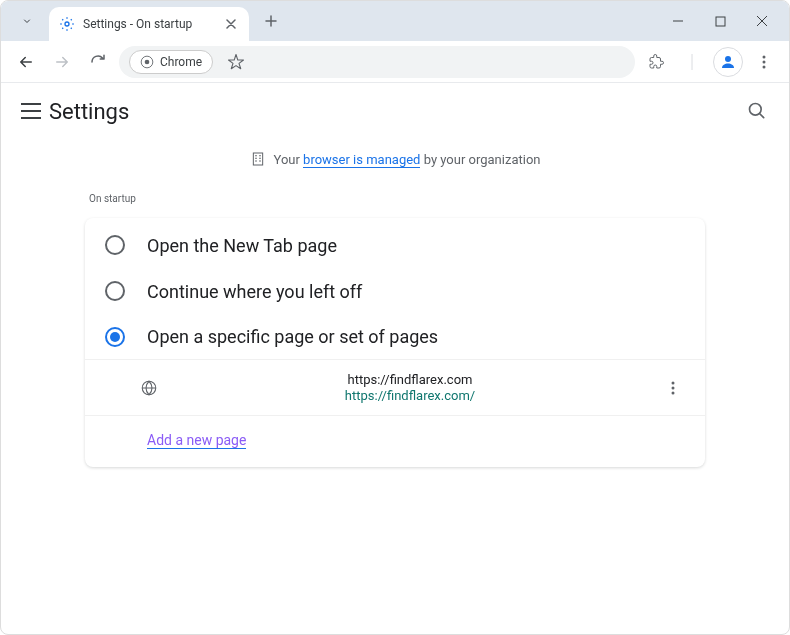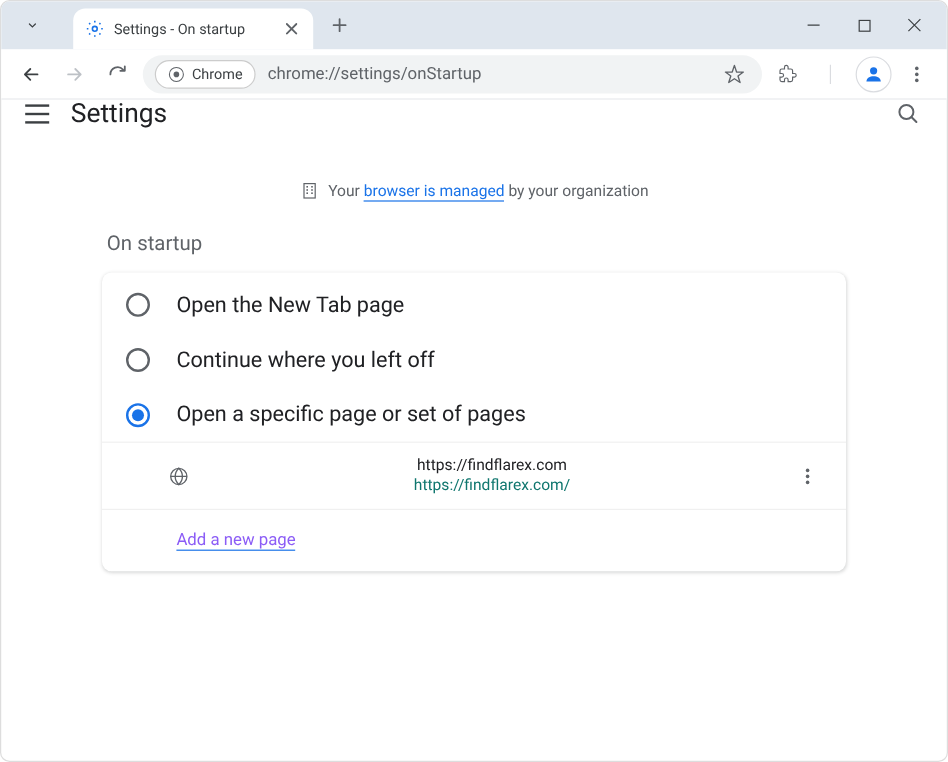--- a/index.html
+++ b/index.html
@@ -1,53 +1,53 @@
 <!DOCTYPE html>
 <html><head>
 <meta charset="utf-8">
 <style>
 * { margin: 0; padding: 0; box-sizing: border-box; font-family: -apple-system, BlinkMacSystemFont, "Segoe UI", Roboto, Arial, sans-serif; }
 body { width: 790px; height: 635px; background: #fff; overflow: hidden; border: 1px solid #ddd; border-radius: 8px; }
 
 
 .titlebar { height: 40px; background: #dfe6ee; display: flex; align-items: center; padding: 0 8px; position: relative; }
 .tab-dropdown { width: 24px; height: 24px; border-radius: 12px; display: flex; align-items: center; justify-content: center; cursor: pointer; margin-left: 6px; }
-.tab { display: flex; align-items: center; background: #fff; border-radius: 10px 10px 0 0; height: 34px; padding: 0 10px; margin-left: 22px; margin-top: 6px; gap: 8px; min-width: 200px; position: relative; }
+.tab { display: flex; align-items: center; background: #fff; border-radius: 10px 10px 0 0; height: 34px; padding: 0 10px; margin-left: 10px; margin-top: 6px; gap: 8px; min-width: 200px; position: relative; }
 .tab-favicon { width: 16px; height: 16px; display: flex; align-items: center; justify-content: center; }
 .tab-title { font-size: 12px; color: #3c4043; flex: 1; white-space: nowrap; overflow: hidden; }
 .tab-close { width: 16px; height: 16px; display: flex; align-items: center; justify-content: center; cursor: pointer; color: #5f6368; }
 .new-tab { width: 28px; height: 28px; display: flex; align-items: center; justify-content: center; cursor: pointer; margin-left: 8px; color: #5f6368; }
 .window-controls { position: absolute; right: 6px; top: 0; display: flex; height: 40px; align-items: center; gap: 0; }
 .win-ctrl { width: 42px; height: 32px; display: flex; align-items: center; justify-content: center; cursor: pointer; color: #3c4043; }
 
 
 .toolbar { height: 42px; background: #fff; display: flex; align-items: center; padding: 0 10px; gap: 6px; border-bottom: 1px solid #e8eaed; }
 .nav-btn { width: 30px; height: 30px; border-radius: 15px; display: flex; align-items: center; justify-content: center; cursor: pointer; color: #5f6368; }
 .nav-btn.disabled { color: #bdc1c6; cursor: default; }
 .omnibox { flex: 1; height: 32px; background: #f1f3f4; border-radius: 16px; display: flex; align-items: center; padding: 0 10px; gap: 10px; }
 .chrome-chip { display: flex; align-items: center; gap: 6px; background: #fff; border: 1px solid #ccc; border-radius: 12px; height: 24px; padding: 0 10px; font-size: 12px; color: #3c4043; }
 .omnibox-url { font-size: 14px; color: #5f6368; flex: 1; }
 .omnibox-btn { width: 26px; height: 26px; display: flex; align-items: center; justify-content: center; cursor: pointer; color: #5f6368; }
 .toolbar-btn { width: 30px; height: 30px; border-radius: 15px; display: flex; align-items: center; justify-content: center; cursor: pointer; color: #5f6368; }
 .profile-btn { width: 30px; height: 30px; border-radius: 15px; display: flex; align-items: center; justify-content: center; cursor: pointer; border: 1px solid #dadce0; }
 
 
-.settings-header { height: 56px; display: flex; align-items: flex-start; padding: 0 20px; gap: 14px; }
+.settings-header { height: 56px; display: flex; align-items: center; padding: 0 20px; gap: 4px; }
 .hamburger { width: 24px; height: 24px; cursor: pointer; display: flex; flex-direction: column; justify-content: center; gap: 5px; }
 .hamburger span { display: block; height: 2px; background: #3c4043; width: 20px; }
 .settings-title { font-size: 22px; color: #202124; }
 .settings-search { margin-left: auto; width: 24px; height: 24px; cursor: pointer; color: #5f6368; display: flex; align-items: center; justify-content: center; }
 
 
 .managed { text-align: center; font-size: 13px; color: #5f6368; padding: 12px 0 20px; display: flex; align-items: center; justify-content: center; gap: 8px; }
 .managed a { color: #1a73e8; text-decoration: none; border-bottom: 1px solid #1a73e8; }
 
 
 .content { max-width: 620px; margin: 0 auto; }
-.section-title { font-size: 17px; color: #5f6368; padding: 6px 0 14px 4px; }
+.section-title { font-size: 10px; color: #5f6368; padding: 6px 0 14px 4px; }
 .card { background: #fff; border-radius: 8px; box-shadow: 0 1px 3px rgba(60,64,67,0.2); padding: 4px 0; }
 
 .radio-row { display: flex; align-items: center; height: 46px; padding: 0 20px; cursor: pointer; gap: 22px; }
 .radio-row.bordered { border-bottom: 1px solid #f0f0f0; }
 .radio { width: 20px; height: 20px; border: 2px solid #5f6368; border-radius: 50%; display: flex; align-items: center; justify-content: center; flex-shrink: 0; }
 .radio.selected { border-color: #1a73e8; }
 .radio.selected::after { content: ""; width: 10px; height: 10px; background: #1a73e8; border-radius: 50%; }
 .radio-label { font-size: 18px; color: #202124; }
 
 .page-item { display: flex; align-items: center; padding: 12px 20px 12px 54px; gap: 20px; text-align: center; }
@@ -126,21 +126,20 @@
       </svg>
   </div>
   <div class="omnibox">
     <div class="chrome-chip">
       <svg width="14" height="14" viewBox="0 0 24 24">
           <circle cx="12" cy="12" r="10" fill="#fff" stroke="#5f6368" stroke-width="1.5"></circle>
           <circle cx="12" cy="12" r="4" fill="#5f6368"></circle>
         </svg>
       <span>Chrome</span>
     </div>
-    <span class="omnibox-url">chrome://settings/onStartup</span>
     <div class="omnibox-btn">
       <svg width="18" height="18" viewBox="0 0 24 24">
           <path d="M12 2l2.4 7.4H22l-6 4.4 2.3 7.2L12 16.8 5.7 21l2.3-7.2-6-4.4h7.6z" fill="none" stroke="#5f6368" stroke-width="1.5" stroke-linejoin="round"></path>
         </svg>
     </div>
   </div>
   <div class="toolbar-btn">
     <svg width="18" height="18" viewBox="0 0 24 24">
         <path d="M20 11h-2V8a2 2 0 0 0-2-2h-3V4a2 2 0 1 0-4 0v2H6a2 2 0 0 0-2 2v3h2a2 2 0 1 1 0 4H4v3a2 2 0 0 0 2 2h3v-2a2 2 0 1 1 4 0v2h3a2 2 0 0 0 2-2v-3h2a2 2 0 1 0 0-4z" fill="none" stroke="#5f6368" stroke-width="1.3"></path>
       </svg>

